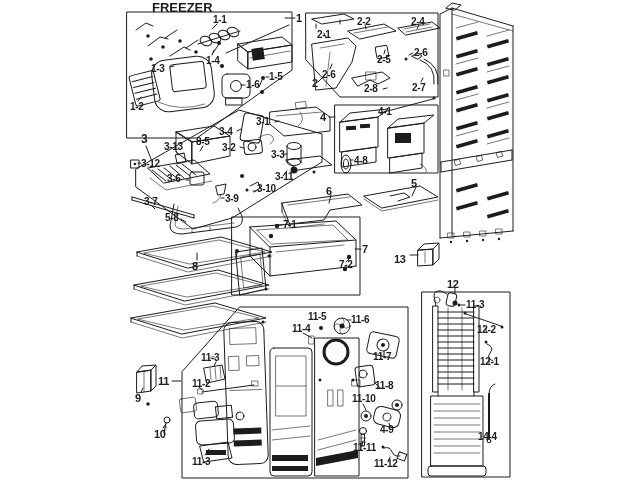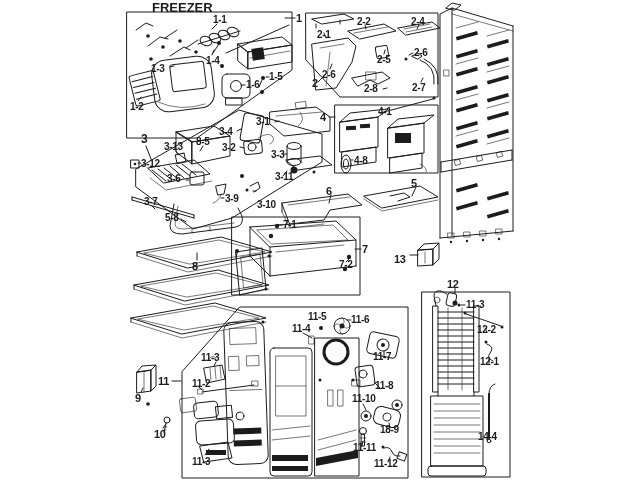--- a/index.html
+++ b/index.html
@@ -503,21 +503,21 @@
 <span class="lbl big" style="left:141px;top:133px">3</span>
 <span class="lbl" style="left:256px;top:117px">3-1</span>
 <span class="lbl" style="left:219px;top:127px">3-4</span>
 <span class="lbl" style="left:196px;top:137px">8-5</span>
 <span class="lbl" style="left:222px;top:143px">3-2</span>
 <span class="lbl" style="left:164px;top:142px">3-13</span>
 <span class="lbl" style="left:271px;top:150px">3-3</span>
 <span class="lbl" style="left:141px;top:159px">3-12</span>
 <span class="lbl" style="left:167px;top:174px">3-6</span>
 <span class="lbl" style="left:275px;top:172px">3-11</span>
-<span class="lbl" style="left:257px;top:200px">3-10</span>
+<span class="lbl" style="left:257px;top:184px">3-10</span>
 <span class="lbl" style="left:225px;top:194px">3-9</span>
 <span class="lbl" style="left:144px;top:197px">3-7</span>
 <span class="lbl" style="left:165px;top:213px">5-8</span>
 
 <span class="lbl num" style="left:320px;top:112px">4</span>
 <span class="lbl" style="left:378px;top:107px">4-1</span>
 <span class="lbl" style="left:354px;top:156px">4-8</span>
 
 <span class="lbl num" style="left:411px;top:178px">5</span>
 <span class="lbl num" style="left:326px;top:186px">6</span>
@@ -533,21 +533,21 @@
 <span class="lbl num" style="left:158px;top:376px">11</span>
 <span class="lbl" style="left:201px;top:353px">11-3</span>
 <span class="lbl" style="left:192px;top:379px">11-2</span>
 <span class="lbl" style="left:192px;top:457px">11-3</span>
 <span class="lbl" style="left:292px;top:324px">11-4</span>
 <span class="lbl" style="left:308px;top:312px">11-5</span>
 <span class="lbl" style="left:351px;top:315px">11-6</span>
 <span class="lbl" style="left:373px;top:352px">11-7</span>
 <span class="lbl" style="left:375px;top:381px">11-8</span>
 <span class="lbl" style="left:352px;top:394px">11-10</span>
-<span class="lbl" style="left:380px;top:425px">18-9</span>
+<span class="lbl" style="left:380px;top:425px">4-9</span>
 <span class="lbl" style="left:353px;top:443px">11-11</span>
 <span class="lbl" style="left:374px;top:459px">11-12</span>
 
 <span class="lbl num" style="left:447px;top:279px">12</span>
 <span class="lbl" style="left:466px;top:300px">11-3</span>
 <span class="lbl" style="left:477px;top:325px">12-2</span>
 <span class="lbl" style="left:480px;top:357px">12-1</span>
 <span class="lbl" style="left:478px;top:432px">14-4</span>
 
 <span class="lbl num" style="left:394px;top:254px">13</span>

